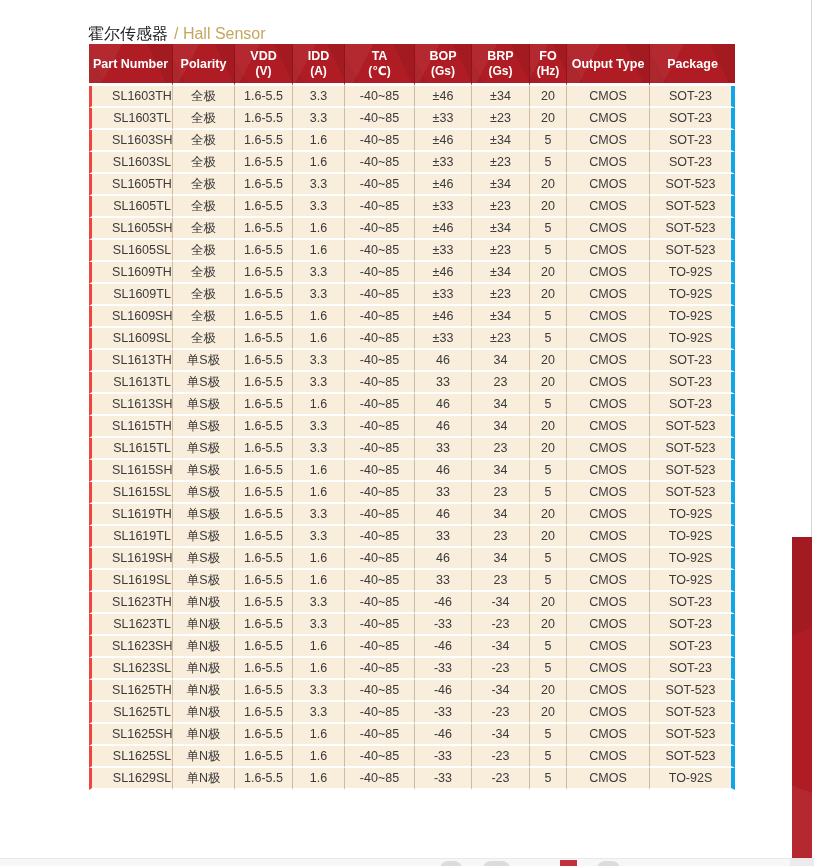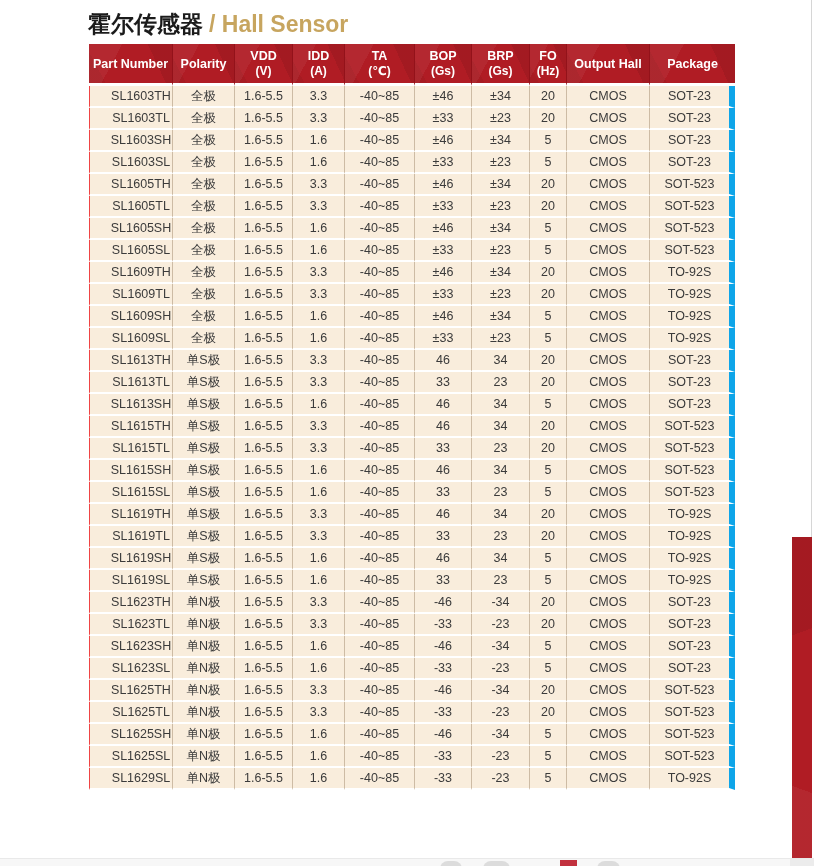--- a/index.html
+++ b/index.html
@@ -1,20 +1,20 @@
 <!DOCTYPE html>
 <html><head>
 <meta charset="utf-8">
 <style>
   html,body{margin:0;padding:0;width:814px;height:866px;overflow:hidden;background:#ffffff;
     font-family:"Liberation Sans","DejaVu Sans",sans-serif;}
   .page{position:relative;width:814px;height:866px;background:#ffffff;}
 
   
-  .page-title{position:absolute;left:88px;top:9px;font-size:23px;font-weight:700;white-space:nowrap;}
+  .page-title{position:absolute;left:88px;top:24px;font-size:16px;font-weight:400;white-space:nowrap;}
   .page-title .zh{color:#1b1b1b;}
   .page-title .en{color:#c7a55f;margin-left:6px;}
 
   
   .table-wrap{position:absolute;left:89px;top:44px;width:646px;}
   table{border-collapse:separate;border-spacing:0;table-layout:fixed;width:646px;}
   col.c0{width:84px}col.c1{width:62px}col.c2{width:58px}col.c3{width:52px}col.c4{width:70px}
   col.c5{width:57px}col.c6{width:58px}col.c7{width:37px}col.c8{width:83px}col.c9{width:85px}
 
   th{box-sizing:border-box;height:42px;padding:0;vertical-align:middle;text-align:center;
@@ -24,22 +24,22 @@
        linear-gradient(118deg, rgba(255,255,255,0.055) 0 32%, rgba(255,255,255,0) 32%),
        linear-gradient(245deg, rgba(0,0,0,0.075) 0 24%, rgba(0,0,0,0) 24%),
        linear-gradient(62deg, rgba(0,0,0,0.05) 0 16%, rgba(0,0,0,0) 16%);
      border-right:1px solid #93121a;border-bottom:3px solid #ffffff;}
   th:last-child{border-right:none;margin-top:47px;}
   th .h2{font-size:12px;margin-top:1px;}
 
   td{box-sizing:border-box;height:20.6px;padding:0;text-align:center;vertical-align:middle;
      background:#f9eddc;color:#3b3b3b;font-size:12.5px;line-height:20px;white-space:nowrap;
      border-right:1px solid #cdbba4;border-bottom:2px solid #ffffff;}
-  td:first-child{border-left:1px solid #ef4444;padding-left:20px;}
-  td:last-child{border-right:6px solid #0ea5e9;}
+  td:first-child{border-left:3px solid #ef4444;padding-left:20px;}
+  td:last-child{border-right:4px solid #0ea5e9;}
 
   
   .page-edge-line{position:absolute;top:0;bottom:0;right:2px;width:1px;background:#d6d6d6;z-index:1;}
   .side-red-bar{position:absolute;right:2px;top:537px;width:20px;height:321px;z-index:2;
      background-color:#b01c24;
      background-image:
        linear-gradient(160deg, rgba(0,0,0,0.07) 0 30%, rgba(0,0,0,0) 30%),
        linear-gradient(20deg, rgba(255,255,255,0.05) 0 22%, rgba(255,255,255,0) 22%);}
 
   
@@ -101,21 +101,21 @@
             </th>
             <th>
               <div class="h1">BRP</div>
               <div class="h2">(Gs)</div>
             </th>
             <th>
               <div class="h1">FO</div>
               <div class="h2">(Hz)</div>
             </th>
             <th>
-              <div class="h1">Output Hall</div>
+              <div class="h1">Output Type</div>
             </th>
             <th>
               <div class="h1">Package</div>
             </th>
           </tr>
       </thead>
       <tbody>
           <tr>
             <td>SL1603TH</td>
             <td>全极</td>

